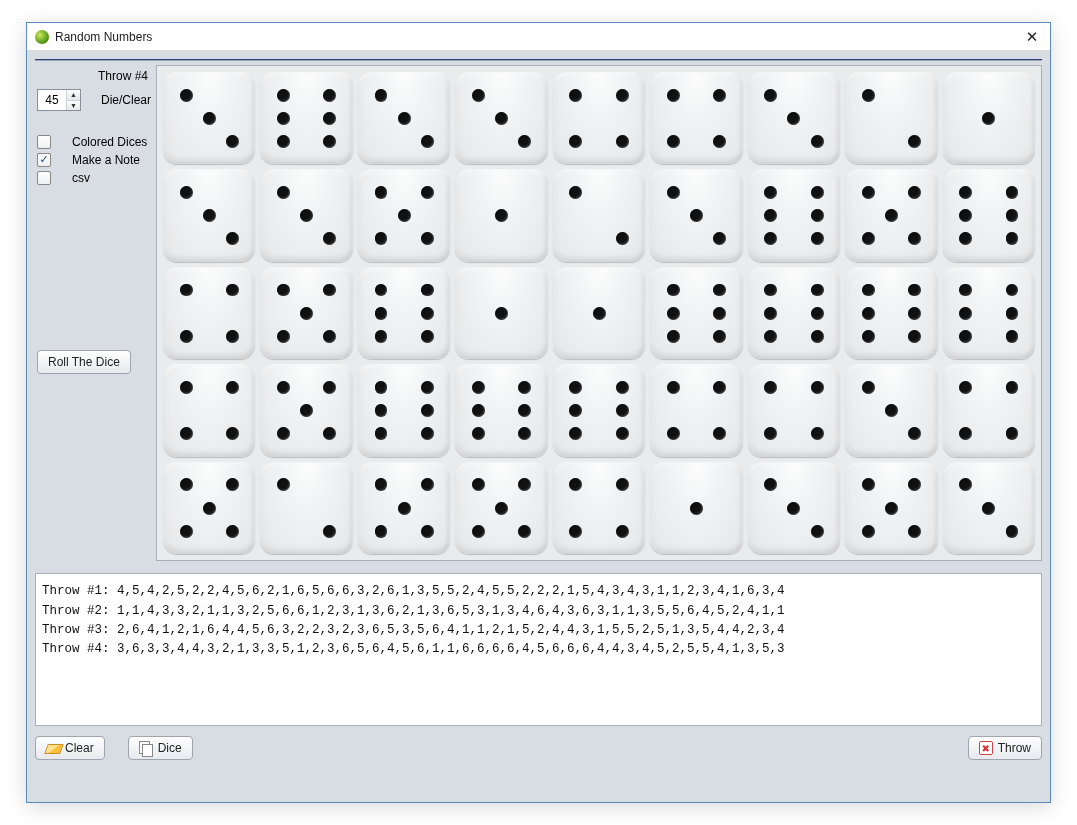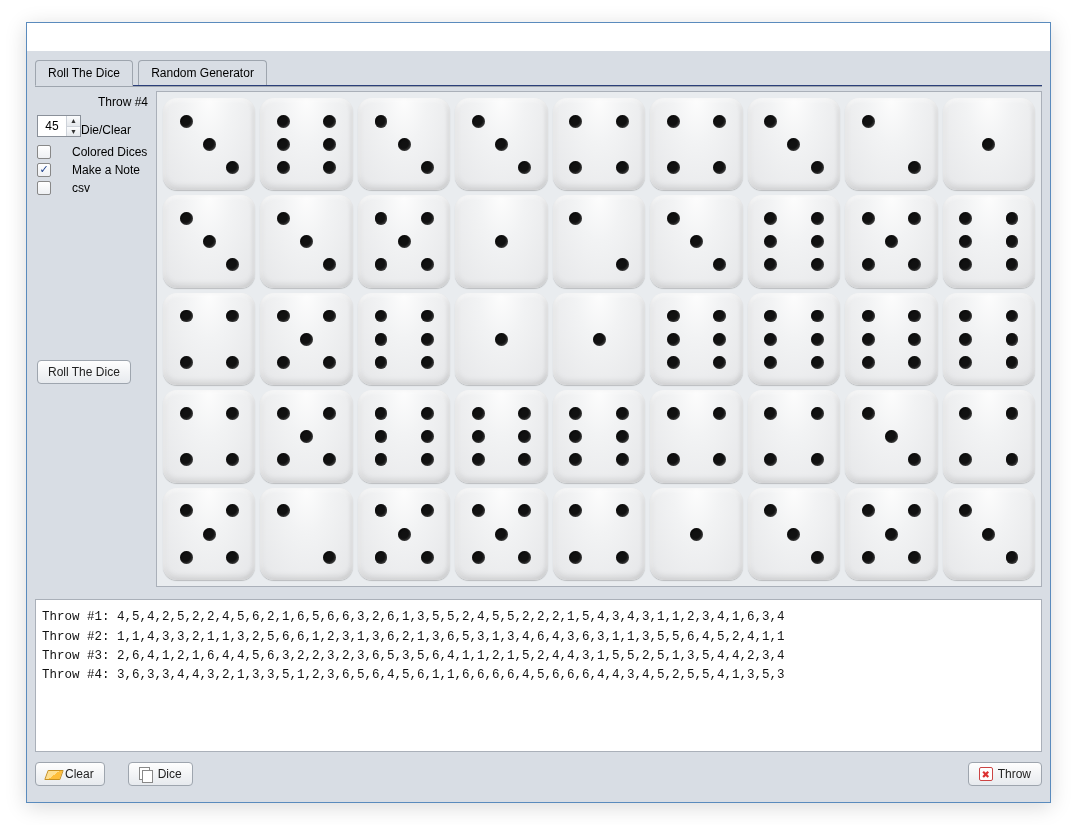--- a/index.html
+++ b/index.html
@@ -29,21 +29,21 @@
   }
   .tab.active { background:#d8dde4; z-index:2; border-bottom:1px solid #d8dde4;}
   .tab-hr {
     border-top:1px solid #2b3f7a; margin:0; height:2px;
     border-bottom:1px solid #9ea5ae;
   }
   .tab-content { padding-top:4px; }
   .body-row { display:flex; gap:6px; }
   .sidebar { width:115px; flex-shrink:0; padding:2px 2px 0 2px; }
   .sidebar .label { margin:2px 0 6px 0;text-align:right; }
-  .spin-row { display:flex; align-items:flex-end; gap:0; margin-bottom:8px;}
+  .spin-row { display:flex; align-items:center; gap:20px; margin-bottom:24px;}
   .spinner {
     display:flex; border:1px solid #8a9099; background:#fff; height:22px;
   }
   .spinner input {
     width:28px; border:none; text-align:center; font-size:12px; font-family:inherit; padding:0;
   }
   .spinner .arrows { width:14px; display:flex; flex-direction:column; border-left:1px solid #cdd2d9;}
   .spinner .arrows div { flex:1; display:flex; align-items:center; justify-content:center; font-size:7px; color:#333; background:linear-gradient(#fbfcfd,#e5e8ec); cursor:pointer;}
   .spinner .arrows div:first-child { border-bottom:1px solid #cdd2d9;}
   .check-row { display:flex; align-items:center; margin:4px 0 4px 0; gap:21px;}
@@ -105,25 +105,26 @@
   .icon-close-red {
     width:14px; height:14px; border:1px solid #c44; background:#fff; display:inline-flex;
     align-items:center; justify-content:center; font-size:10px; color:#d33; border-radius:2px;
   }
 </style>
 </head>
 <body>
 
 <div class="outer-shadow">
  <div class="window">
+   <div class="titlebar">
+     <span class="app-icon"></span>
+     <span class="title">Random Numbers</span>
+     <span class="close-icon">✕</span>
+   </div>
    <div class="client">
-     <div class="tab-strip">
-       <span class="tab active">Roll The Dice</span>
-       <span class="tab">Random Generator</span>
-     </div>
      <div class="tab-hr"></div>
      <div class="tab-content">
        <div class="body-row">
          <div class="sidebar">
            <div class="label">Throw #4</div>
            <div class="spin-row">
              <div class="spinner">
                <input value="45" style="">
                <div class="arrows">
                  <div>▲</div>

